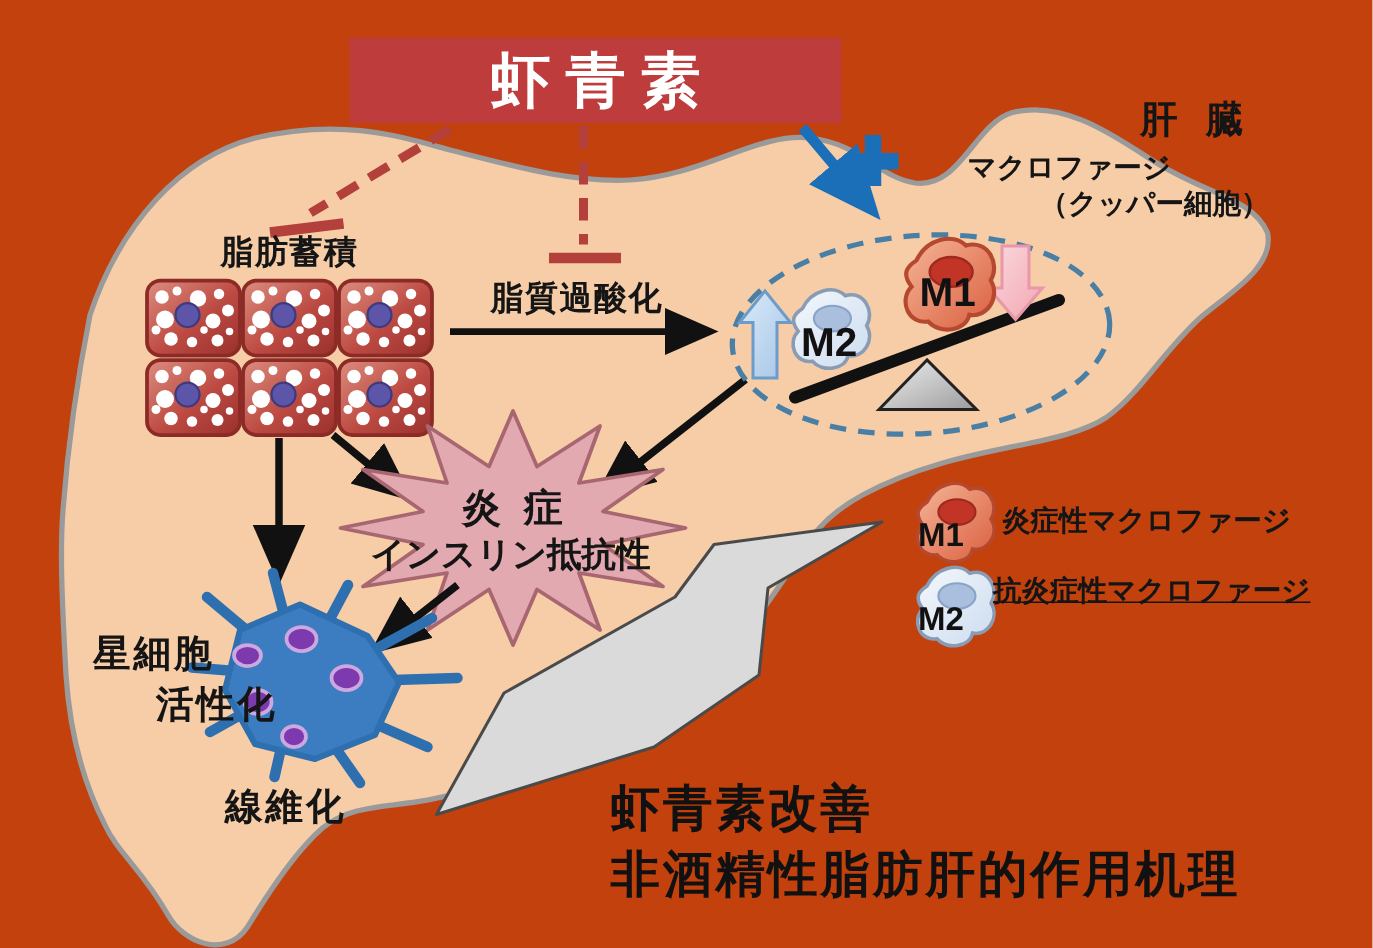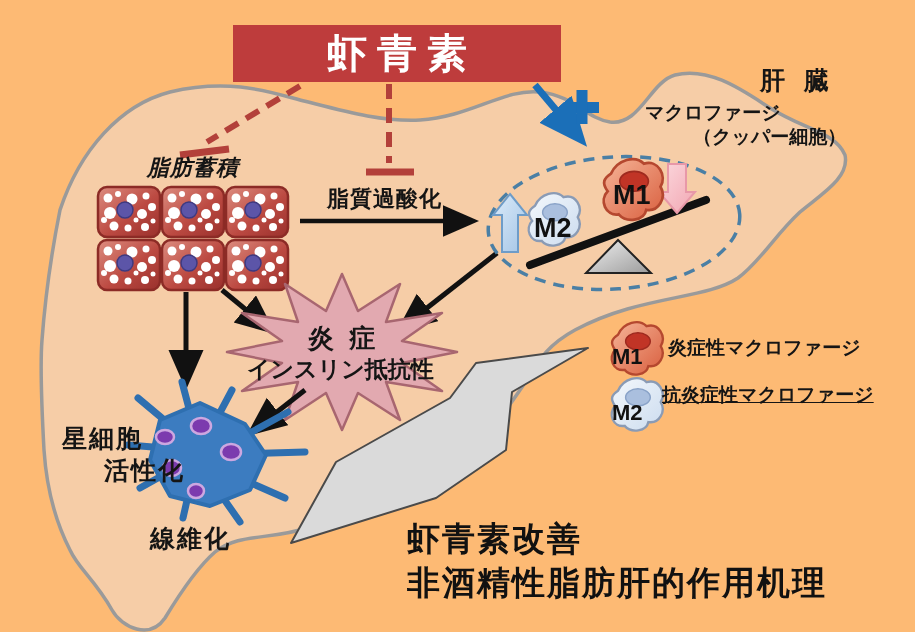--- a/index.html
+++ b/index.html
@@ -1,37 +1,37 @@
 <!DOCTYPE html>
 <html><head>
 <meta charset="utf-8">
 <style>
   html,body{margin:0;padding:0;background:#fff;}
   .canvas{
-    position:relative;width:915px;height:632px;background:#fdba74;overflow:hidden;
+    position:relative;width:915px;height:632px;background:#c2410c;overflow:hidden;
     font-family:"Liberation Sans","DejaVu Sans",sans-serif;
   }
   .scene{position:absolute;left:0;top:0;}
   .lbl{position:absolute;font-weight:bold;color:#151515;line-height:1.15;white-space:nowrap;}
   .banner{
     position:absolute;left:233px;top:25px;width:328px;height:57px;
     background:#be3c3c;color:#ffffff;display:flex;align-items:center;justify-content:center;
     font-size:40px;font-weight:bold;letter-spacing:10px;text-indent:10px;
   }
   .organ{left:760px;top:66px;font-size:25px;letter-spacing:6px;}
   .mac1{left:645px;top:102px;font-size:19px;}
   .mac2{left:645px;top:126px;font-size:19px;margin-left:48px;}
-  .fatlbl{left:147px;top:155px;font-size:22px;letter-spacing:1px;font-style:italic;}
+  .fatlbl{left:147px;top:155px;font-size:22px;letter-spacing:1px;}
   .lipidlbl{left:327px;top:186px;font-size:22px;letter-spacing:1px;}
   .m-ell{font-size:27px;color:#111;}
   .m1e{left:613px;top:180px;}
   .m2e{left:534px;top:213px;}
   .infl1{left:308px;top:324px;font-size:26px;letter-spacing:4px;}
   .infl2{left:247px;top:356px;font-size:23px;}
-  .stel1{left:62px;top:424px;font-size:25px;letter-spacing:2px;}
+  .stel1{left:62px;top:424px;font-size:25px;letter-spacing:2px;font-family:Liberation Mono, monospace;}
   .stel2{left:64px;top:456px;font-size:25px;letter-spacing:2px;margin-left:40px;}
   .fibr{left:150px;top:504px;font-size:25px;letter-spacing:2px;margin-top:20px;}
   .mleg{font-size:22px;color:#111;}
   .m1l{left:612px;top:344px;}
   .m2l{left:612px;top:400px;}
   .legtxt{font-size:19px;}
   .leg1{left:668px;top:337px;}
   .leg2{left:662px;top:384px;text-decoration:underline;}
   .cap{font-size:33px;letter-spacing:2px;color:#111;}
   .cap1{left:407px;top:520px;}

